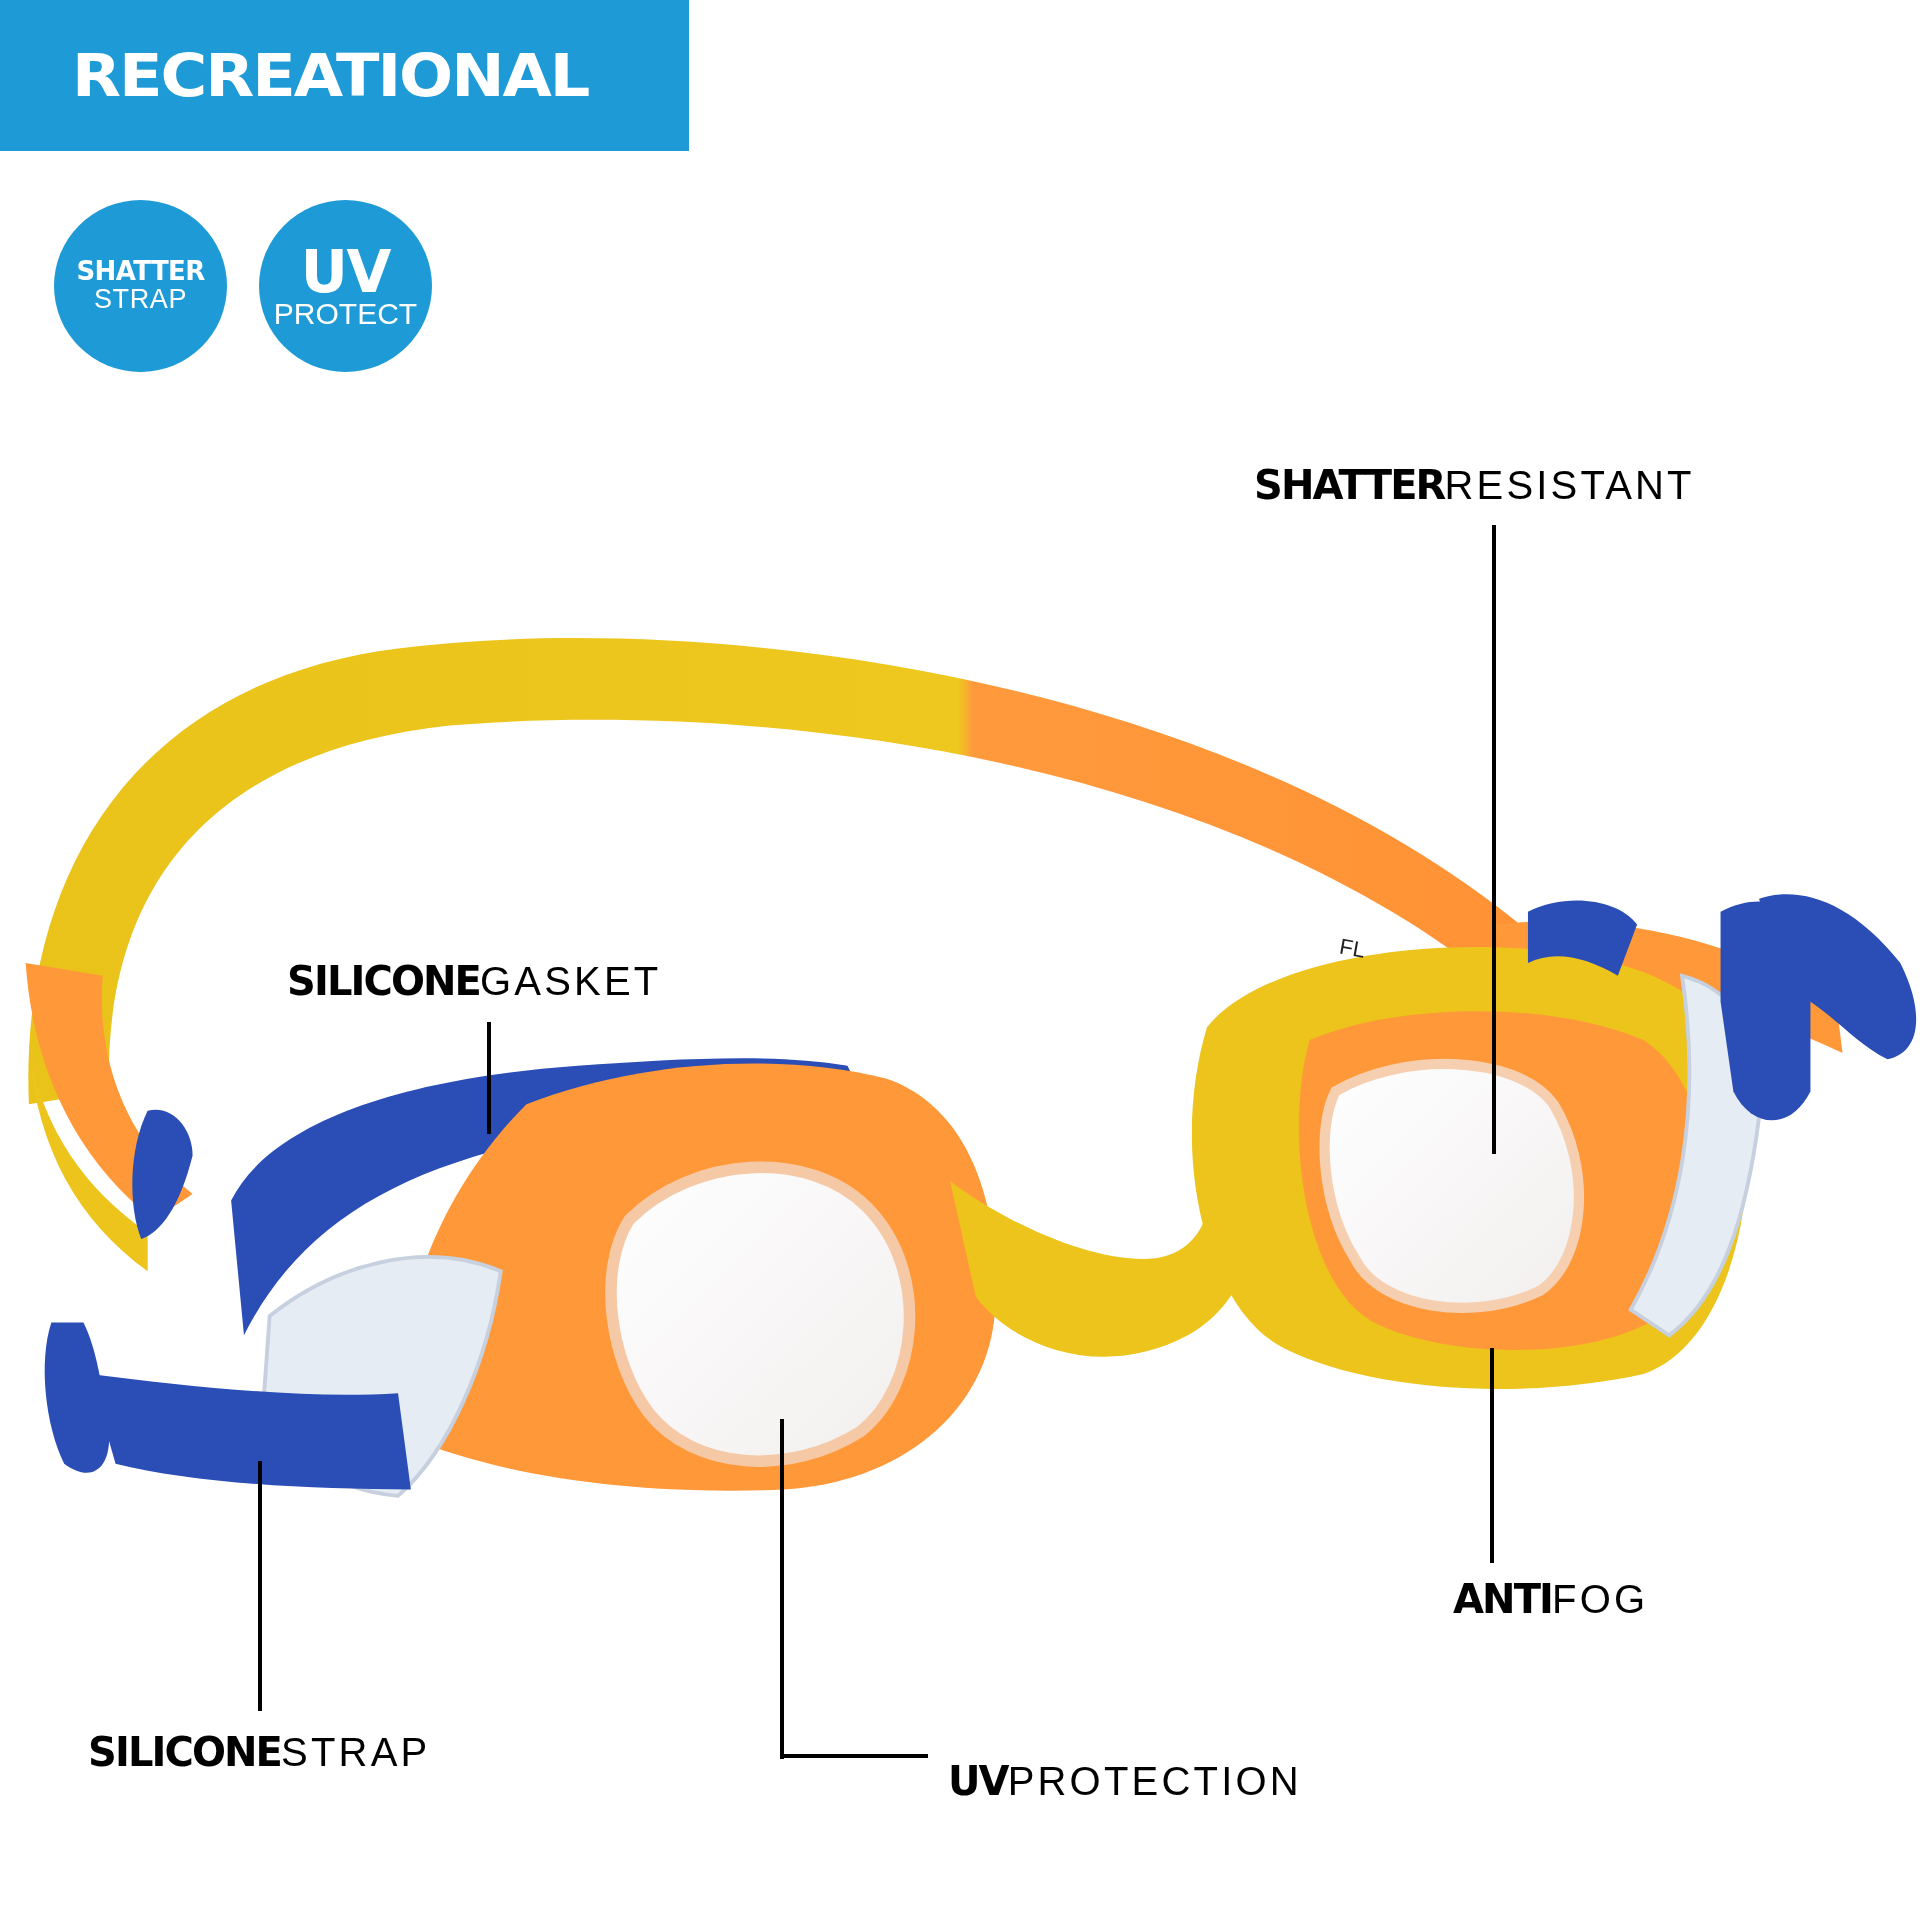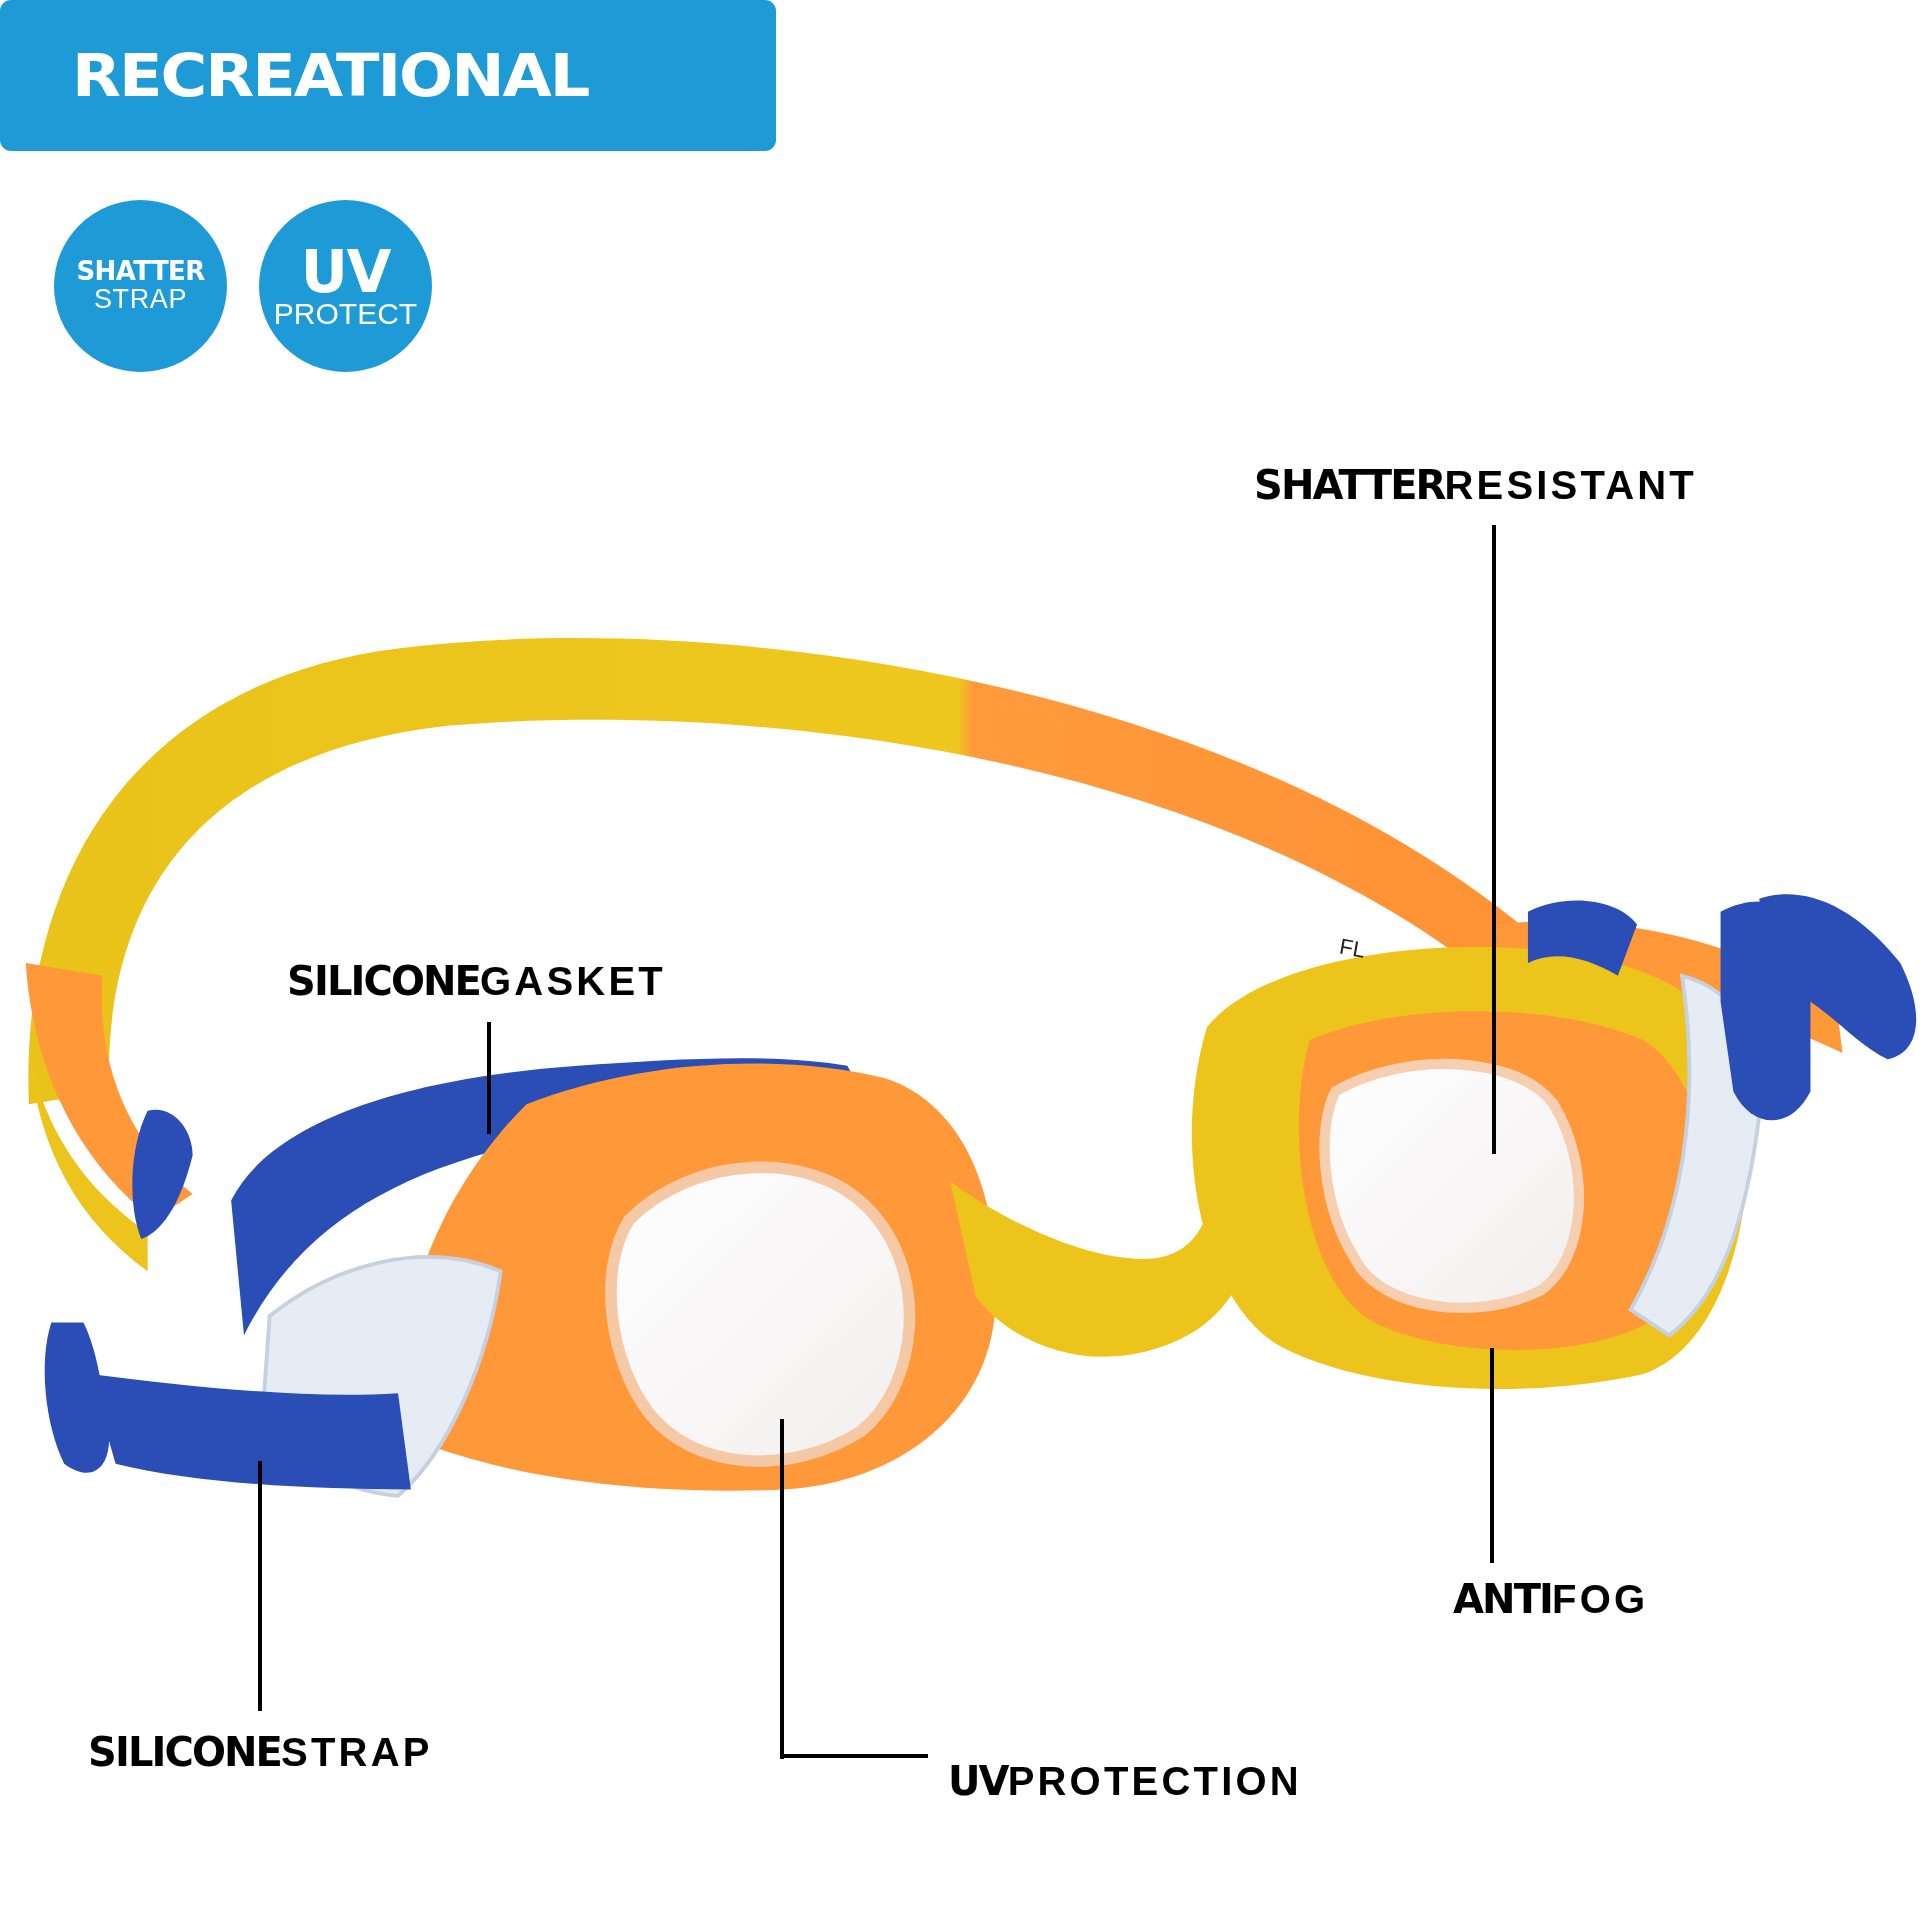--- a/index.html
+++ b/index.html
@@ -1,29 +1,29 @@
 <!DOCTYPE html>
 <html style="font-size:10.3px"><head>
 <meta charset="utf-8">
 <style>
   html, body { margin: 0; padding: 0; background: #ffffff; }
   body { width: 1926px; height: 1926px; position: relative; overflow: hidden; font-family: "Liberation Sans", sans-serif; }
-  .banner { position: absolute; left: 0; top: 0; width: 776px; height: 151px; background: #1e9bd7; display: flex; align-items: center; border-radius: 11px; }
+  .banner { position: absolute; left: 0; top: 0; width: 689px; height: 151px; background: #1e9bd7; display: flex; align-items: center; }
   .banner-title { color: #ffffff; font-family: "DejaVu Sans", sans-serif; font-weight: bold; font-size: 59px; letter-spacing: -1.9px; margin-left: 72px; transform: scaleX(1.08); transform-origin: left center; }
   .badge { position: absolute; width: 173px; height: 172px; border-radius: 50%; background: #1e9bd7; color: #fff; display: flex; flex-direction: column; align-items: center; justify-content: center; text-align: center; }
   .badge-shatter { left: 54px; top: 200px; }
   .badge-uv { left: 259px; top: 200px; }
   .badge .bold-small { font-family: "DejaVu Sans", sans-serif; font-weight: bold; font-size: 26px; letter-spacing: -0.6px; line-height: 28px; }
   .badge .light-small { font-family: "Liberation Sans", sans-serif; font-size: 27px; letter-spacing: 0.6px; line-height: 29.5px; }
   .badge .bold-big { font-family: "DejaVu Sans", sans-serif; font-weight: bold; font-size: 58px; letter-spacing: -1.3px; line-height: 55px; }
   .badge .light-mid { font-family: "Liberation Sans", sans-serif; font-size: 30px; line-height: 28px; letter-spacing: 0px; }
   .goggles { position: absolute; left: 0; top: 0; width: 1926px; height: 1926px; }
   .callout { position: absolute; white-space: nowrap; font-size: 40px; line-height: 40px; color: #000; }
   .callout .b { font-family: "DejaVu Sans", sans-serif; font-weight: bold; letter-spacing: -1.9px; }
-  .callout .l { font-family: "Liberation Sans", sans-serif; font-weight: bold; letter-spacing: 3.2px; text-align: center; }
+  .callout .l { font-family: "Liberation Sans", sans-serif; font-weight: normal; letter-spacing: 3.2px; text-align: center; }
   .leader { position: absolute; background: #000; }
 </style>
 </head>
 <body>
 
 <div class="banner">
   <span class="banner-title">RECREATIONAL</span>
 </div>
 
 <div class="badge badge-shatter">

